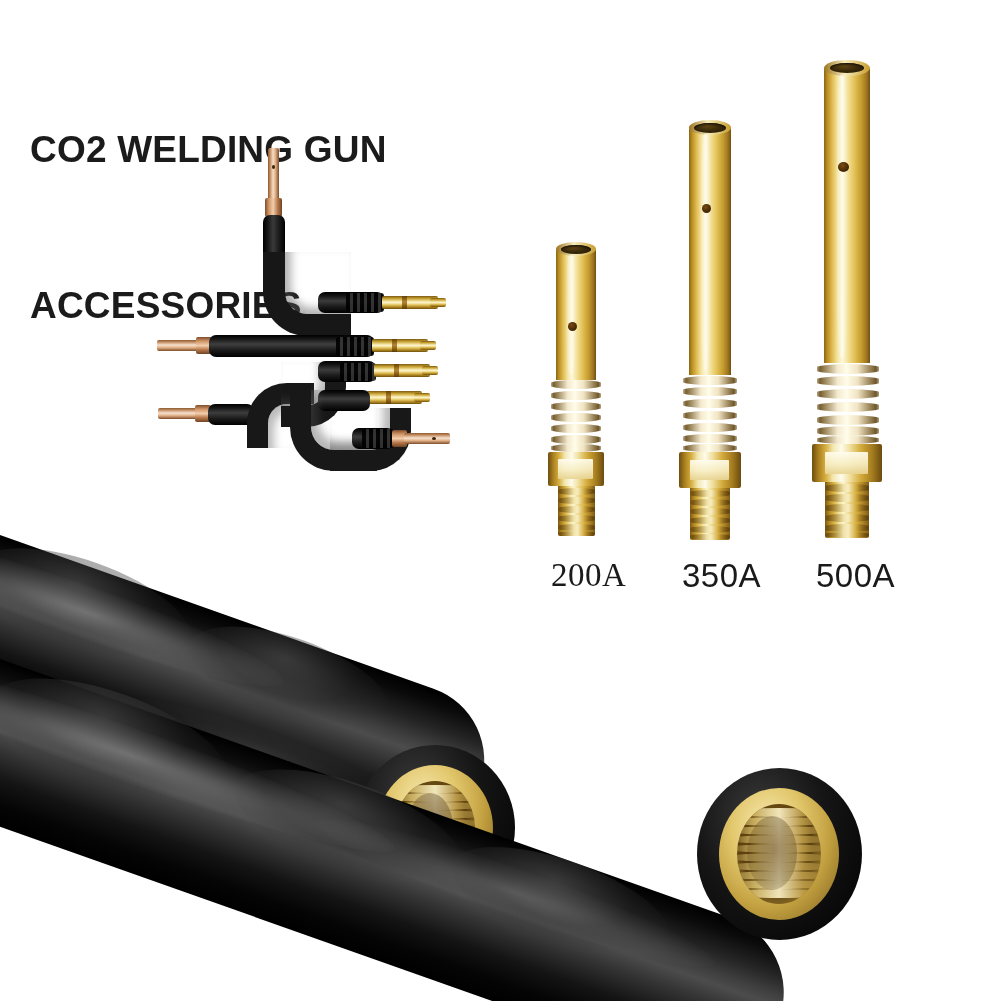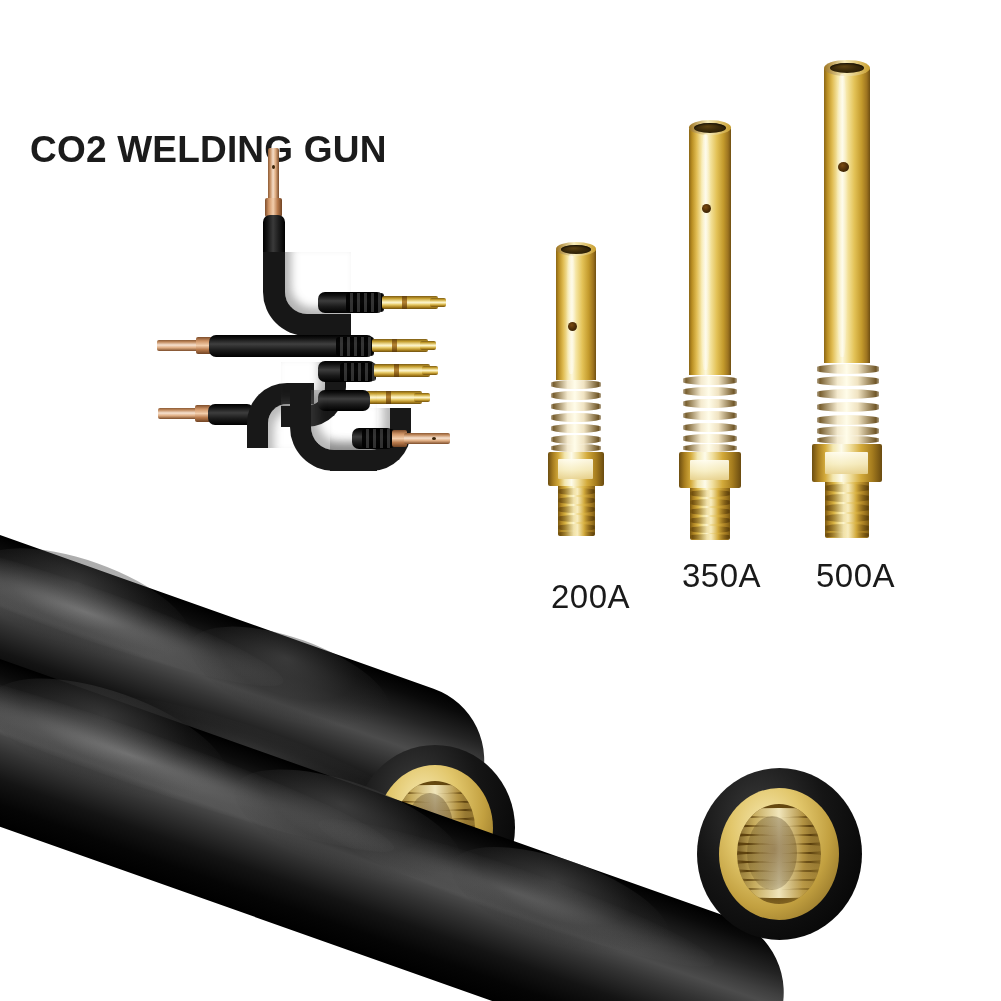--- a/index.html
+++ b/index.html
@@ -173,20 +173,21 @@
     background:radial-gradient(ellipse at 55% 45%,#4e2f09 0%,#34200489 60%,#1d120200 100%);
   }
 </style>
 </head>
 <body>
 
 <div id="stage">
 
   <div id="title-block">
     <span class="title-line">CO2 WELDING GUN</span>
+    <span class="title-line">ACCESSORIES</span>
   </div>
 
   <div class="whip abs" style="left:0;top:0;width:1001px;height:1001px;">
 
     <div class="abs" style="left:0;top:0;width:1001px;height:1001px;">
 
       <div class="pin-copper" style="left:268px;top:148px;width:11px;height:53px;
                   background:linear-gradient(90deg,#8b5a35,#c18a5d 18%,#f5ddc8 46%,#e0ae83 68%,#7c4c2a 100%);"></div>
       <div class="pin-hole" style="left:272px;top:165px;width:3px;height:4px;"></div>
 
@@ -310,21 +311,21 @@
 
     <div class="dif-stem brass-thread-band" style="left:11px;top:246px;width:37px;height:50px;">
       <div class="sline" style="top:2px;height:7px;"></div>
       <div class="sline" style="top:11px;height:7px;"></div>
       <div class="sline" style="top:20px;height:7px;"></div>
       <div class="sline" style="top:29px;height:7px;"></div>
       <div class="sline" style="top:38px;height:7px;"></div>
       <div class="sline" style="top:45px;height:6px;"></div>
     </div>
   </div>
-  <div class="size-label" style="left:551px;top:578px;">200A</div>
+  <div class="size-label" style="left:551px;top:557px;font-family:Liberation Serif, serif;">200A</div>
 
   <div class="diffuser" style="left:679px;top:118px;width:64px;height:422px;">
     <div class="dif-barrel brass-tube" style="left:10px;top:9px;width:42px;height:248px;"></div>
     <div class="dif-bore-rim" style="left:10px;top:2px;width:42px;height:15px;"></div>
     <div class="dif-bore" style="left:15px;top:5px;width:32px;height:10px;"></div>
     <div class="gloss" style="left:21px;top:16px;width:11px;height:236px;opacity:.5;"></div>
     <div class="dif-hole" style="left:23px;top:86px;width:9px;height:9px;"></div>
     <div class="dif-threads" style="left:4px;top:258px;width:54px;height:76px;">
       <div class="tline" style="top:0px;height:9px;"></div>
       <div class="tline" style="top:11px;height:9px;"></div>

